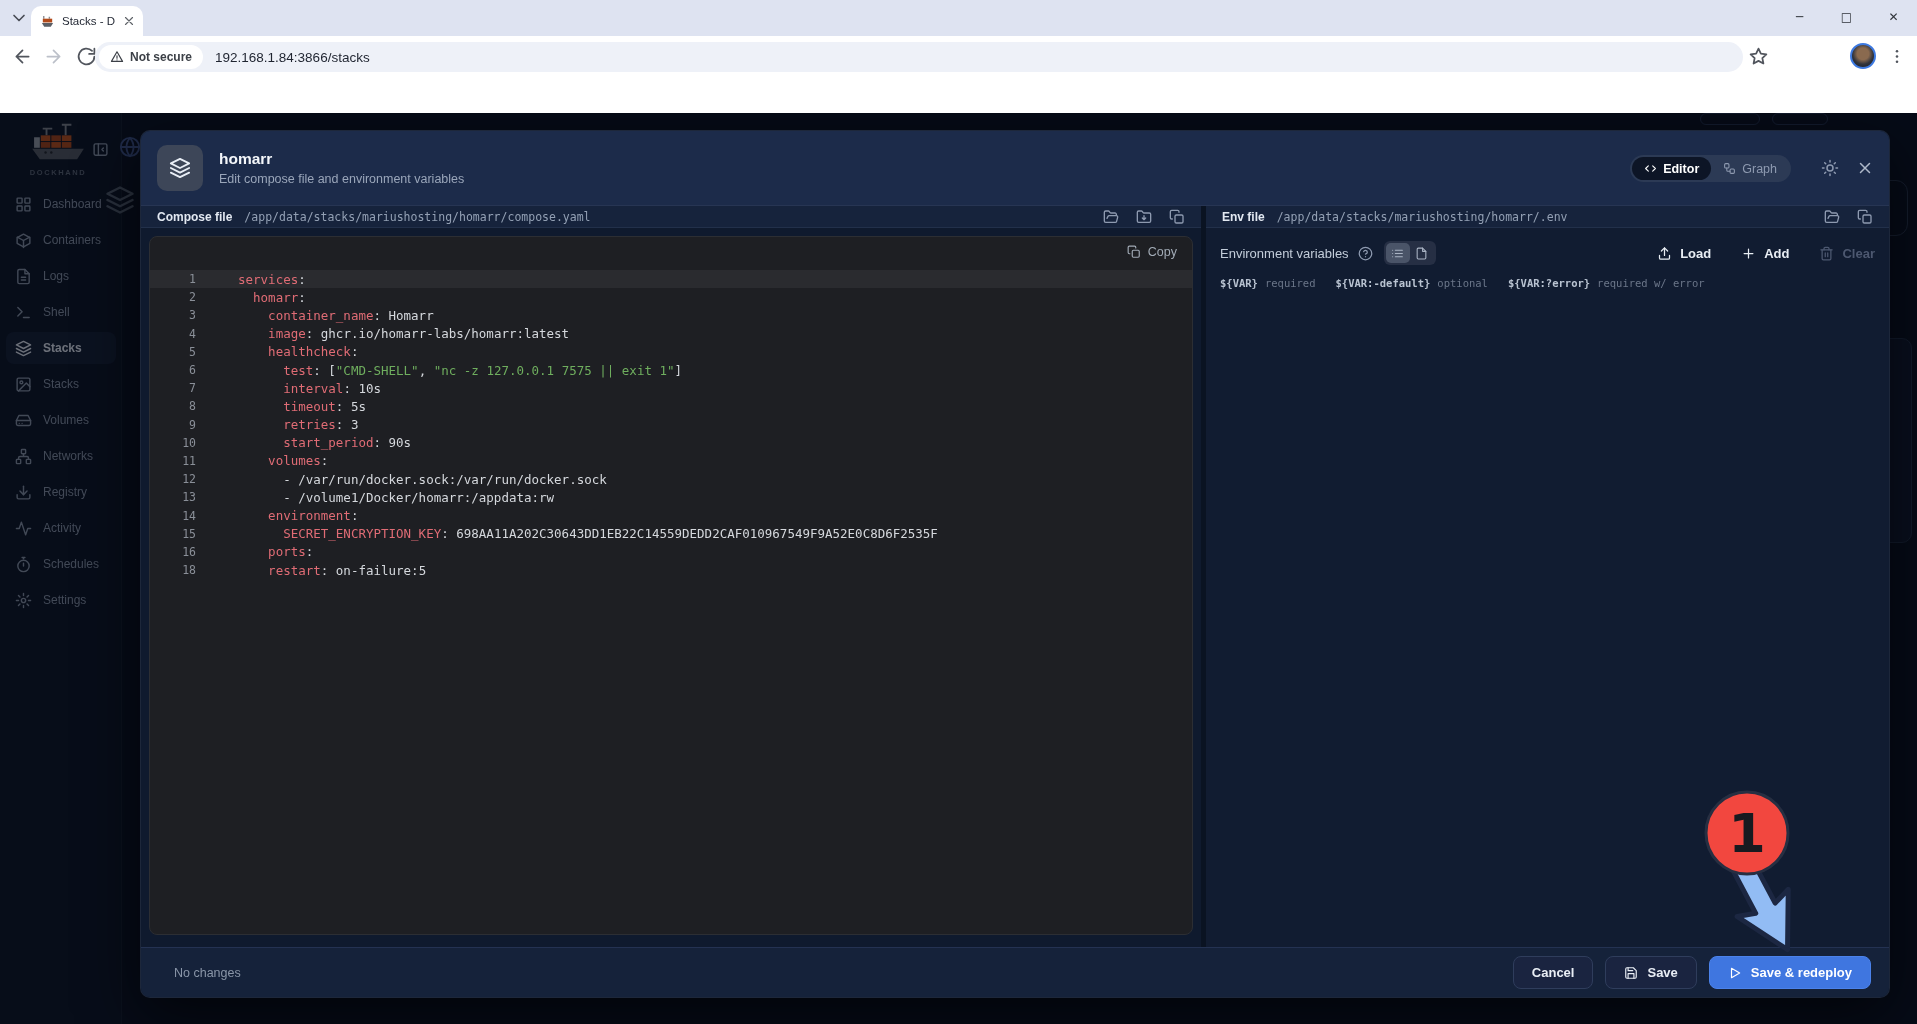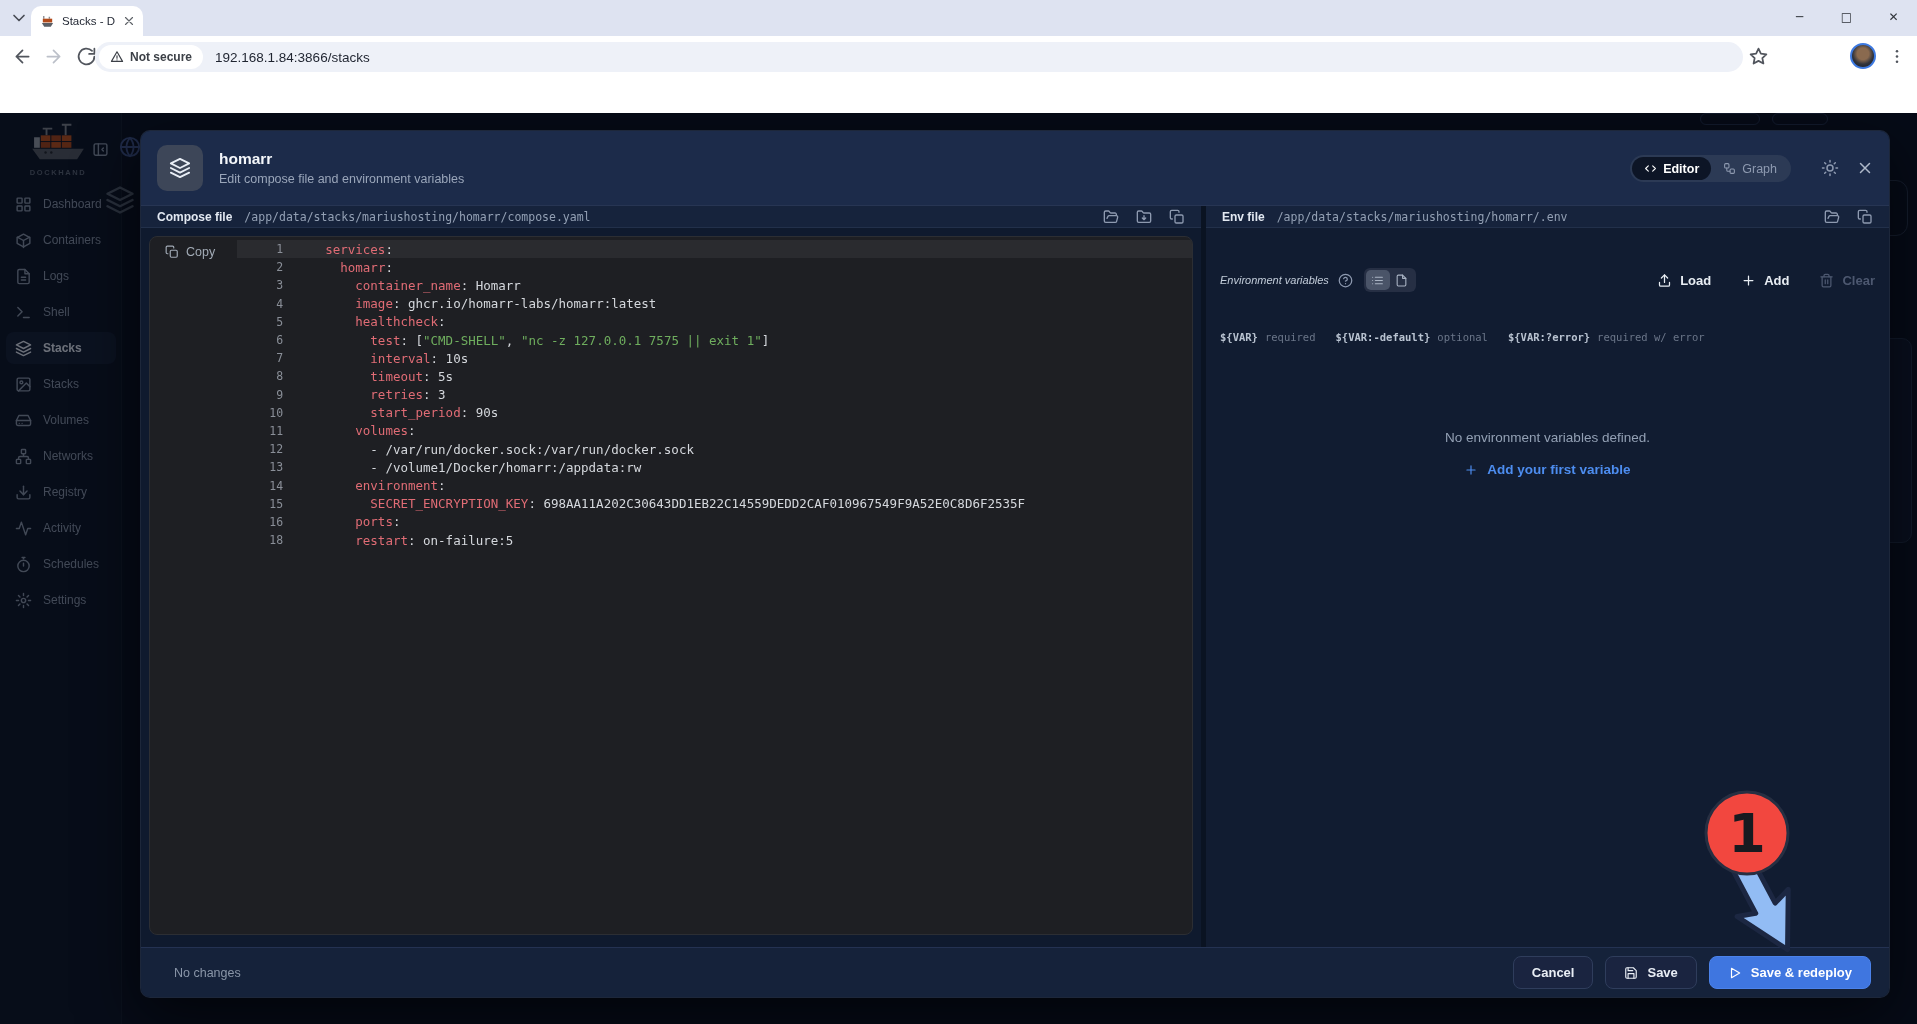--- a/index.html
+++ b/index.html
@@ -45,40 +45,40 @@
   .htitle { font-size:15.5px; font-weight:700; color:#f3f6fa; }
   .hsub { font-size:12.5px; color:#9aa6ba; margin-top:4px; }
   .seg { position:absolute; right:98px; top:24px; height:27px; background:#2c3a55; border-radius:14px; display:flex; align-items:center; padding:2px; }
   .seg-btn { height:23px; border-radius:12px; display:flex; align-items:center; gap:6px; padding:0 12px; font-size:12.5px; color:#8e9ab0; }
   .seg-btn .ic { width:13px; height:13px; }
   .seg-btn.active { background:#0d1526; color:#fff; font-weight:700; }
   .hbtn { position:absolute; top:28px; width:18px; height:18px; color:#8e9ab0; }
 
   .m-body { flex:1; display:flex; min-height:0; }
   .panel-left { width:1065px; flex:none; display:flex; flex-direction:column; background:#0f1a2e; border-right:5px solid #0a1322; }
-  .panel-right { flex:1; display:flex; flex-direction:column; background:#111c31;gap:27px; }
+  .panel-right { flex:1; display:flex; flex-direction:column; background:#111c31; }
   .sub { height:22px; flex:none; background:#16233c; border-bottom:1px solid #22304a; display:flex; align-items:center; padding:0 16px; gap:12px; }
   .sub-label { font-size:12px; font-weight:700; color:#e2e8f1; }
   .sub-path { font-family:"DejaVu Sans Mono", monospace; font-size:11.5px; color:#93a0b4; }
   .sub-icons { margin-left:auto; display:flex; gap:17px; color:#8e9ab0; }
   .sub-icons .ic { width:16px; height:16px; }
 
-  .editor-wrap { margin:8px 8px 12px; flex:1; background:#1e1f23; border:1px solid #2c2e33; border-radius:8px; display:flex; flex-direction:row; overflow:hidden;gap:7px; }
+  .editor-wrap { margin:8px 8px 12px; flex:1; background:#1e1f23; border:1px solid #2c2e33; border-radius:8px; display:flex; flex-direction:column; overflow:hidden; }
   .ed-toolbar { height:30px; flex:none; display:flex; justify-content:flex-end; align-items:center; padding:0 15px; }
   .copy-btn { display:flex; align-items:center; gap:7px; color:#a2abb6; font-size:12.5px; }
   .copy-btn .ic { width:14px; height:14px; }
   .code { flex:1; font-family:"DejaVu Sans Mono", monospace; font-size:12.5px; padding-top:3px; }
   .cl { display:flex; align-items:center; height:18.2px; }
   .cl.active-line { background:rgba(255,255,255,.055); }
   .ln { width:46px; flex:none; text-align:right; color:#8a8f98; font-size:11.5px; }
   .ct { margin-left:42px; white-space:pre; }
   .tk { color:#e06c75; } .tp { color:#d5d8dd; } .ts { color:#6fae5e; }
 
   .env-head { padding:13px 14px 0; display:flex; align-items:center; gap:9px; }
-  .env-title { font-size:11px; color:#c3cdda;font-style:italic; }
+  .env-title { font-size:13px; color:#c3cdda; }
   .help-ic { width:15px; height:15px; color:#8e9ab0; }
   .vtoggle { display:flex; background:#262f44; border-radius:6px; padding:2px; margin-left:2px; }
   .vbtn { width:24px; height:20px; display:grid; place-items:center; color:#aab4c4; border-radius:5px; }
   .vbtn .ic { width:13px; height:13px; }
   .vbtn.active { background:#4a5468; }
   .env-actions { margin-left:auto; display:flex; align-items:center; gap:30px; }
   .env-act { display:flex; gap:8px; font-size:13px; font-weight:600; color:#e8edf3; }
   .env-act .ic { width:15px; height:15px; }
   .env-act.disabled { color:#4d5870; }
   .env-legend { padding:12px 14px 0; font-family:"DejaVu Sans Mono", monospace; font-size:10.5px; color:#6b7689; display:flex; gap:20px; }
@@ -579,31 +579,20 @@
               </span>
             <span>Clear</span>
           </span>
         </span>
       </div>
       <div class="env-legend">
           <span><span class="lg-code">${VAR}</span><span>required</span></span>
           <span><span class="lg-code">${VAR:-default}</span><span>optional</span></span>
           <span><span class="lg-code">${VAR:?error}</span><span>required w/ error</span></span>
         </div>
-      <div class="env-empty">
-        <div class="ee-text">No environment variables defined.</div>
-        <div class="ee-cta">
-          <span class="ic">
-              <svg viewBox="0 0 24 24" fill="none" stroke="currentColor" stroke-width="2" stroke-linecap="round" stroke-linejoin="round">
-                <path d="M12 5v14M5 12h14"></path>
-              </svg>
-            </span>
-          <span>Add your first variable</span>
-        </div>
-      </div>
     </div>
   </div>
 
   <div class="m-footer">
     <span class="status">No changes</span>
     <span class="f-btns">
       <span class="btn btn-ghost">
         <span>Cancel</span>
       </span>
       <span class="btn btn-ghost">

